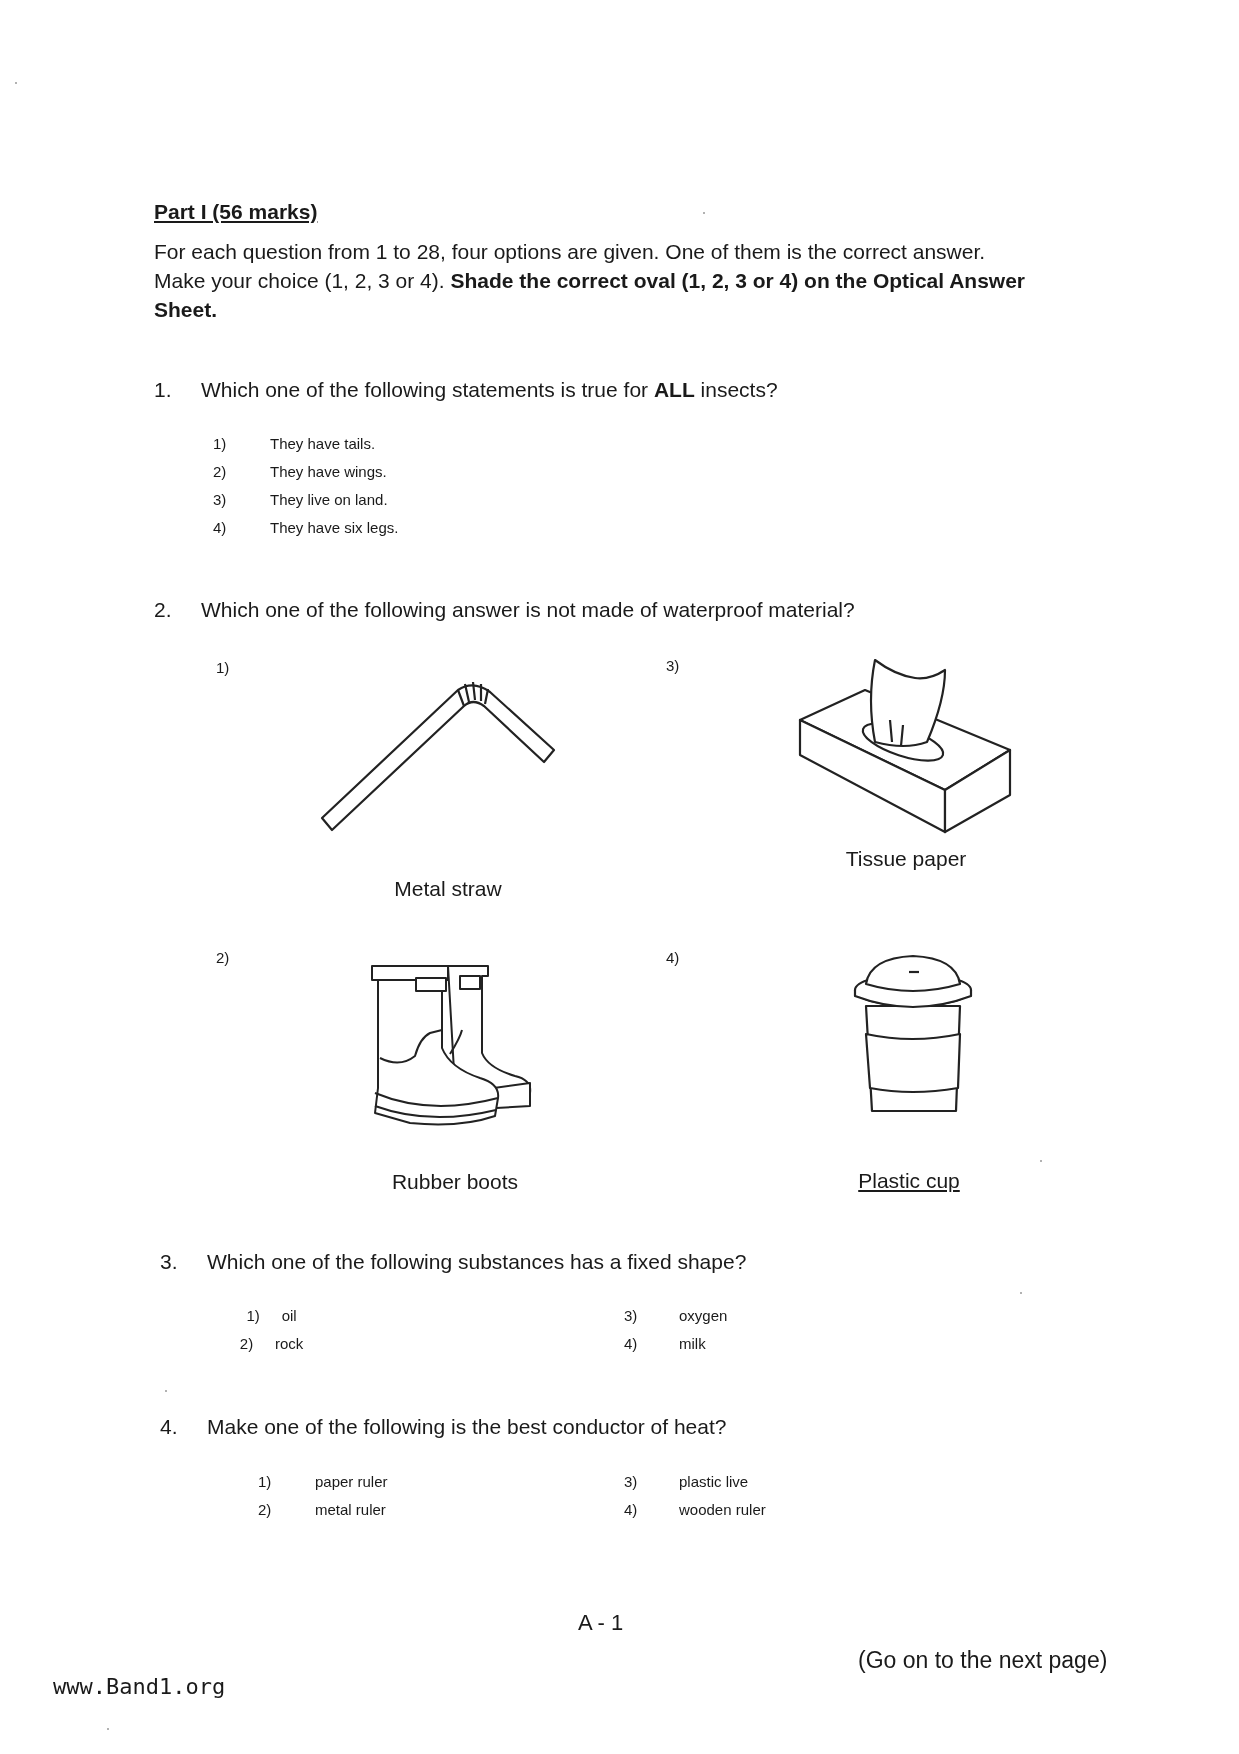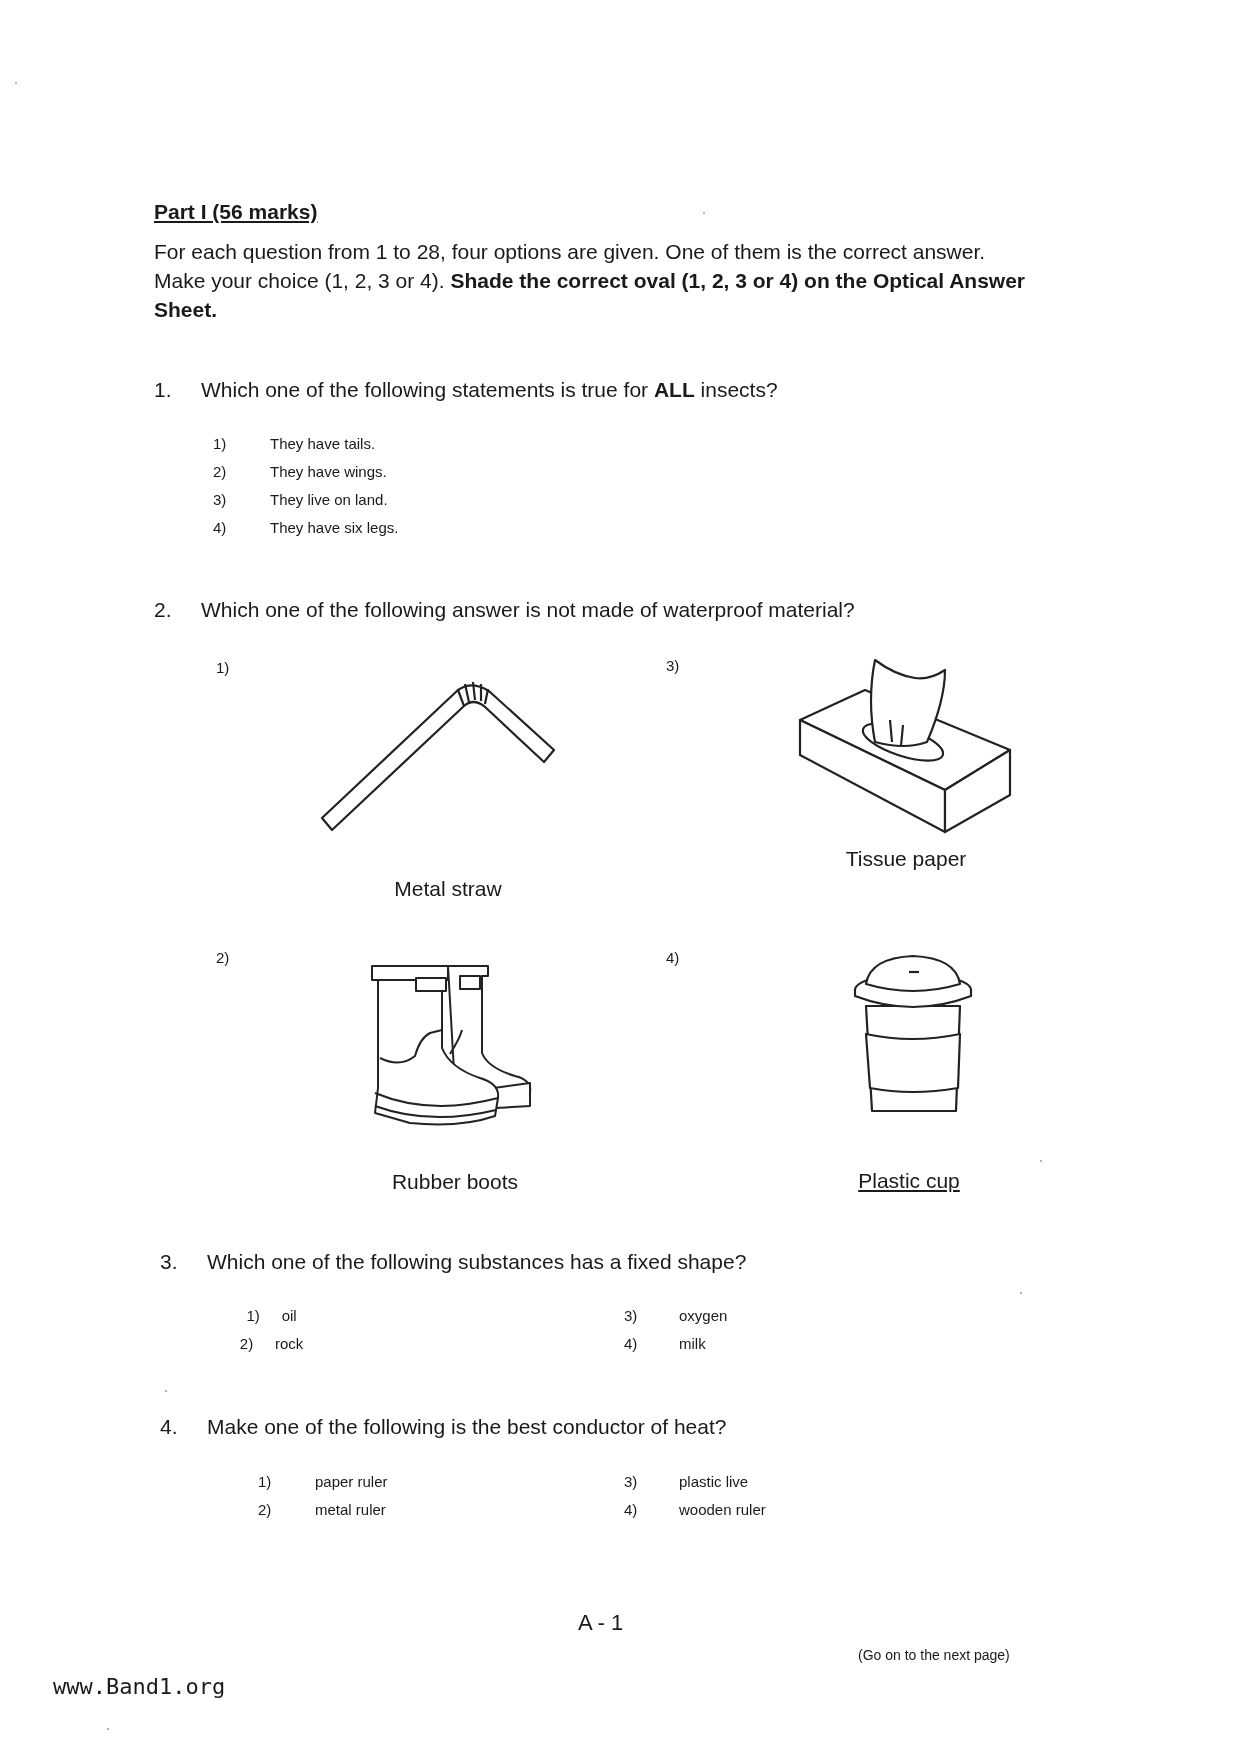--- a/index.html
+++ b/index.html
@@ -9,21 +9,21 @@
   .part-title { left:154px; top:200px; font-size:21px; font-weight:bold; text-decoration:underline; }
   .instr { left:154px; top:237px; width:880px; font-size:21px; line-height:29px; }
   .instr b { font-weight:bold; }
   .q { font-size:21px; }
   .qnum { display:inline-block; width:47px; }
   .opt { font-size:15px; line-height:28px; }
   .onum { display:inline-block; width:57px; }
   .caption { font-size:21px; text-align:center; width:260px; }
   .img { position:absolute; }
   .footer-page { left:578px; top:1610px; font-size:22px; }
-  .footer-next { left:858px; top:1647px; font-size:14px; }
+  .footer-next { left:858px; top:1647px; font-size:23px; }
   .footer-url { left:53px; top:1674px; font-family:"DejaVu Sans Mono", monospace; font-size:22px; }
   .speck { position:absolute; width:2px; height:2px; background:#999; border-radius:1px; }
 </style>
 </head>
 <body>
 
 <div class="abs part-title">Part I (56 marks)</div>
 <div class="abs instr">
   <span>For each question from 1 to 28, four options are given. One of them is the correct answer. Make your choice (1, 2, 3 or 4). </span><b>Shade the correct oval (1, 2, 3 or 4) on the Optical Answer Sheet.</b>
 </div>

